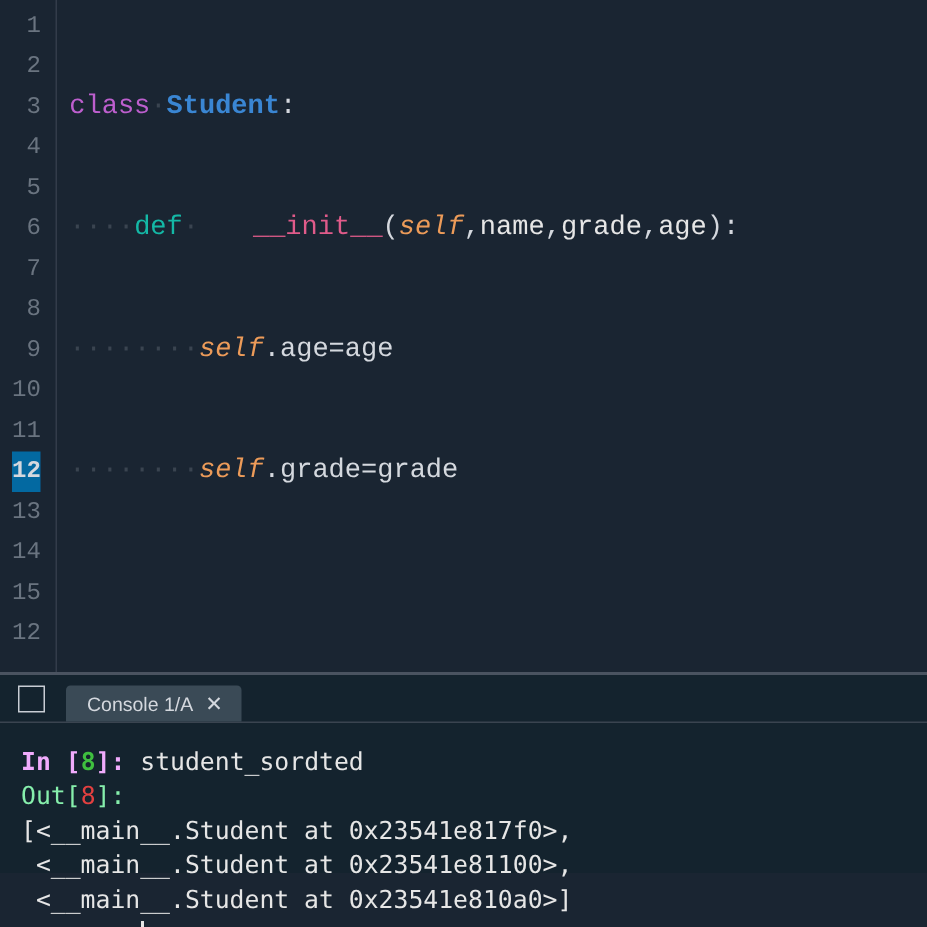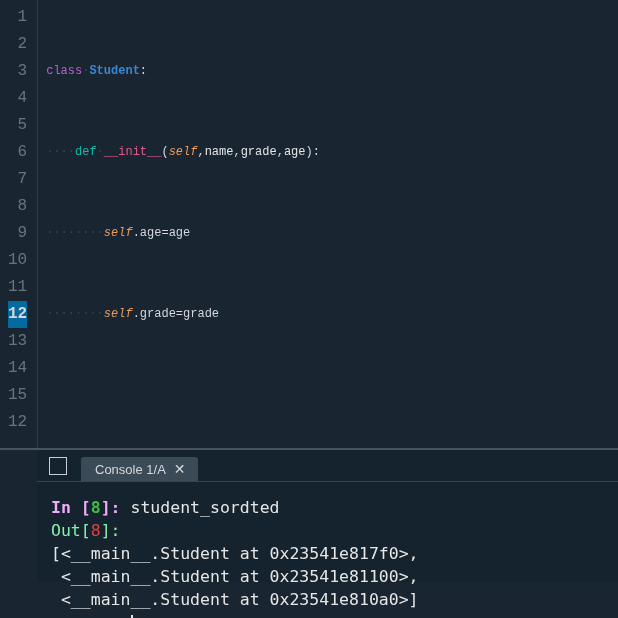--- a/index.html
+++ b/index.html
@@ -26,41 +26,40 @@
     line-height: 27px;
     font-size: 16px;
   }
   .gutter .current { color: #d4d8de; }
   .code {
     flex: 1;
     padding: 4px 0 20px 8px;
     color: #d4d8de;
     line-height: 27px;
     white-space: pre;
-    font-size: 12px;
+    font-size: 18px;
   }
   .line { height: 27px; }
   .line.current { background: #0369a1; font-weight: bold; }
   .ws { color: #3a4450; }
   .kw-class { color: #bd5fce; }
   .kw-def { color: #14b8a6; }
   .classname { color: #3a86d3; font-weight: bold; }
-  .dunder { color: #e05b8a; }
+  .dunder { color: #e05b8a; margin-left: 36px; }
   .self { color: #ec9b59; font-style: italic; }
   .attr { color: #d4d8de; }
   .op { color: #d4d8de; }
   .ident { color: #d4d8de; }
   .param { color: #e6e6e6; }
   .punct { color: #d4d8de; }
 
   .console-area {
     background: #14232e;
     height: 132px;
     position: relative;
-    margin-left: 37px;
   }
   .tabs {
     background: #14232e;
     height: 32px;
     display: flex;
     align-items: flex-end;
     padding-left: 12px;
     border-bottom: 1px solid #3a4450;
   }
   .tab-icon {

